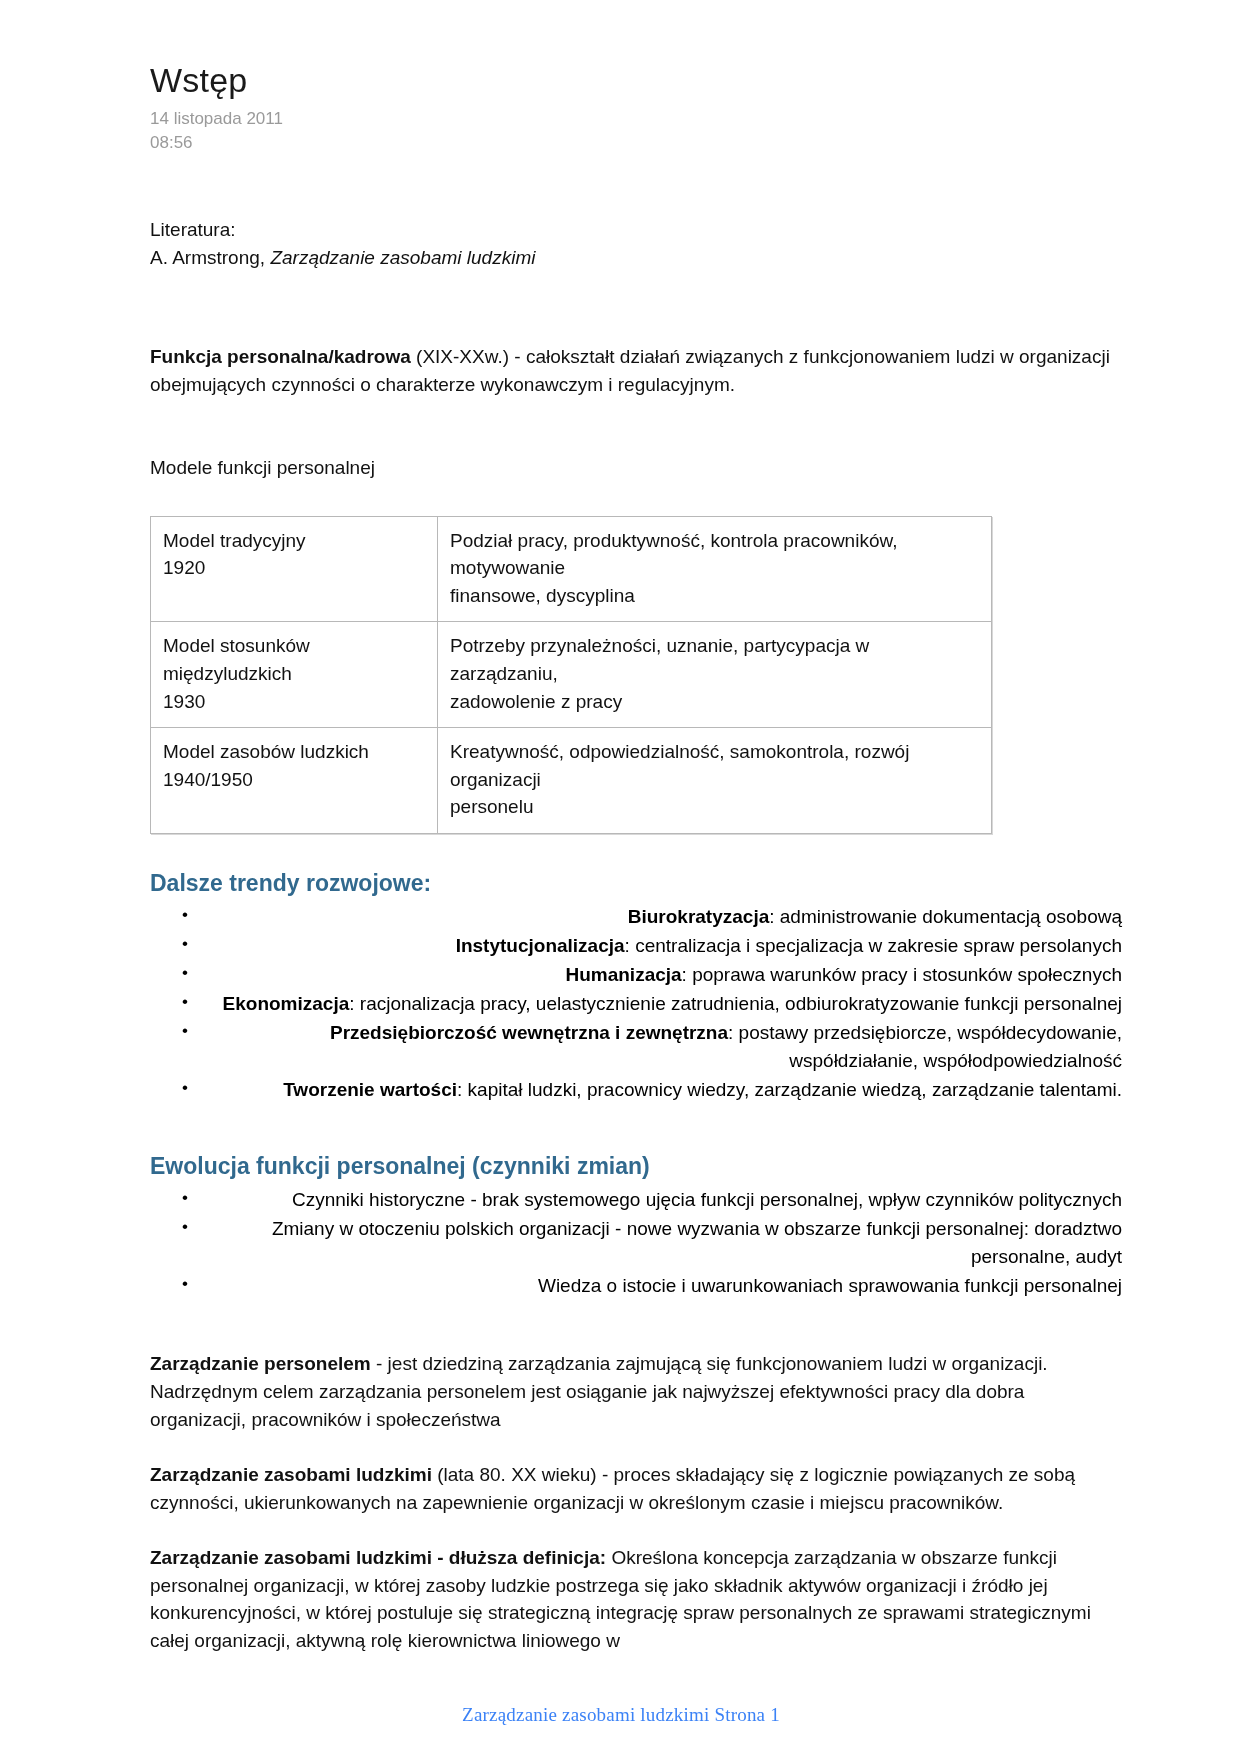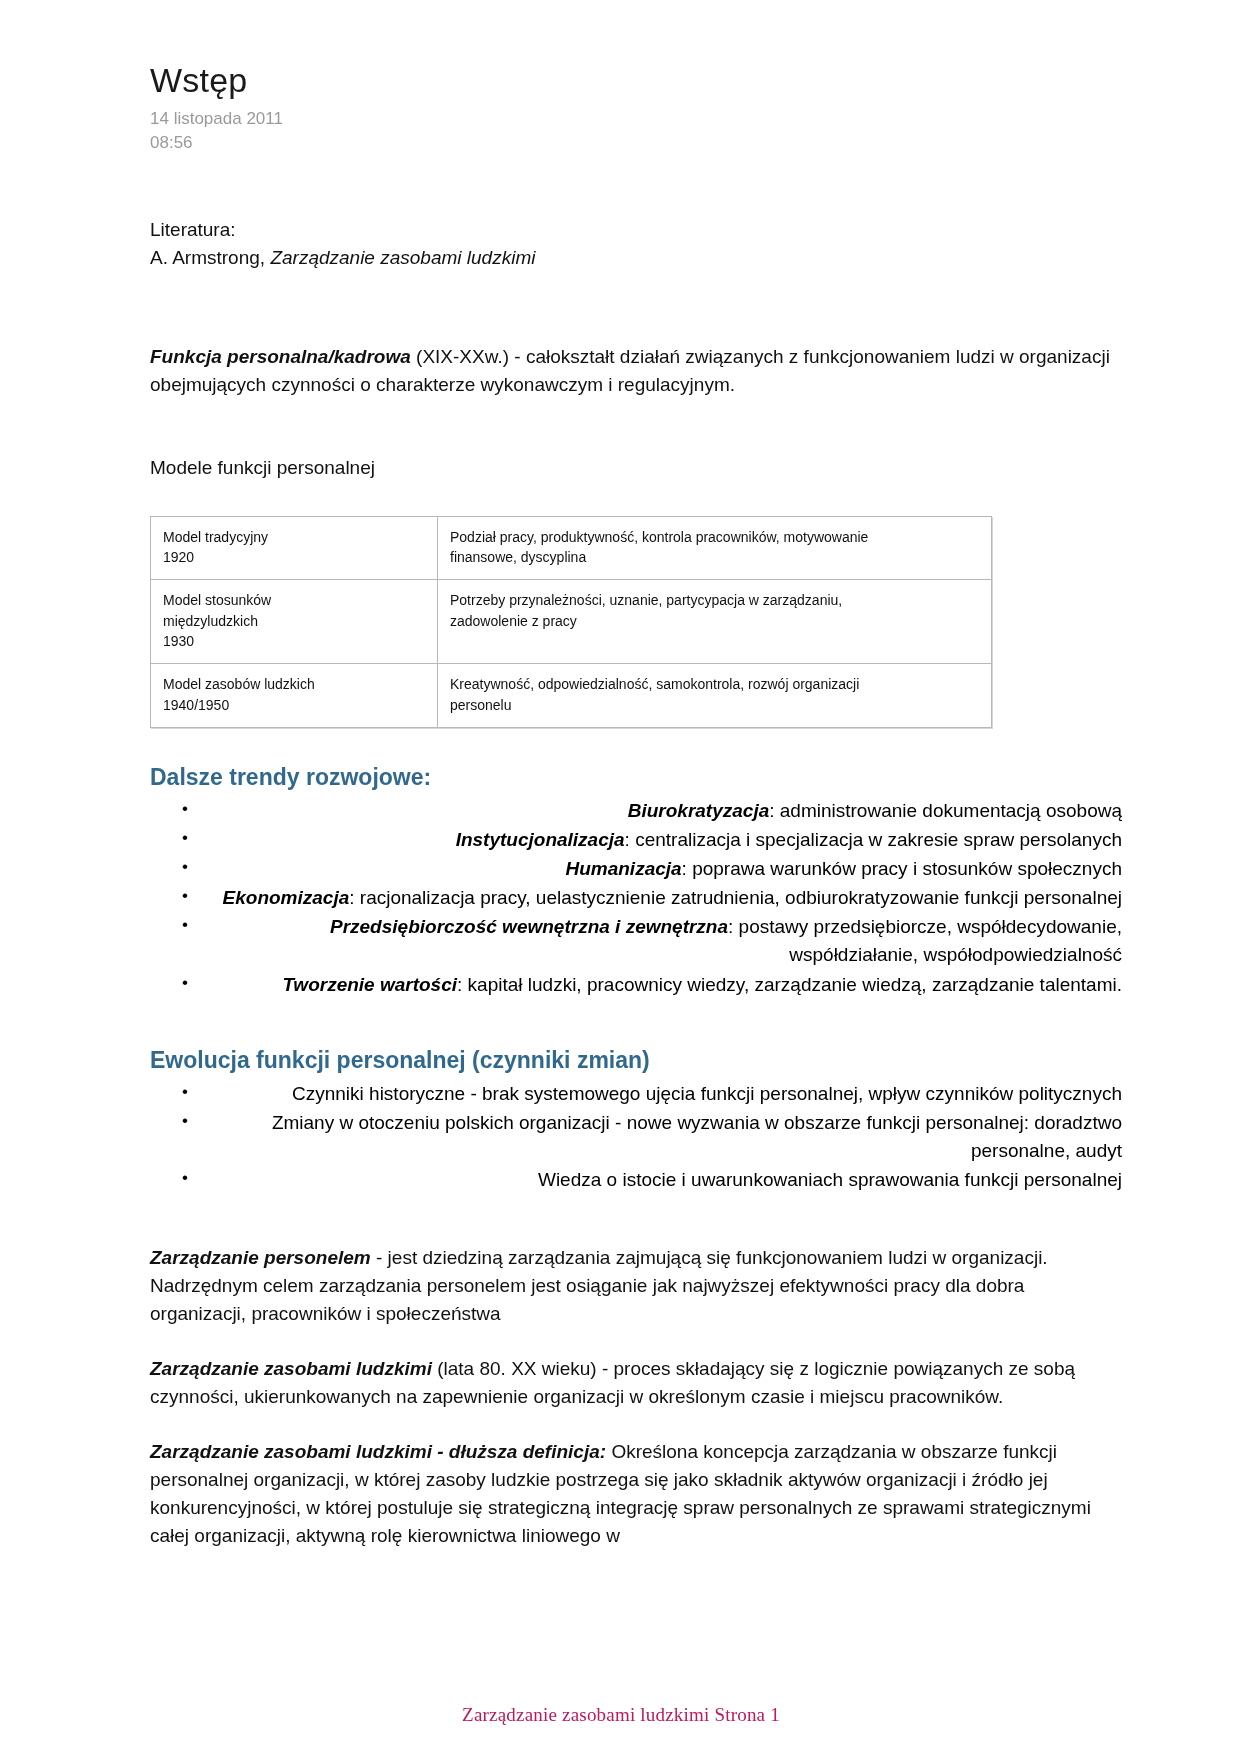--- a/index.html
+++ b/index.html
@@ -45,29 +45,29 @@
     font-size: 19px;
     line-height: 1.45;
     color: #111111;
   }
   .lit-block { margin-top: 60px; }
   .lit-line { display: block; }
   .lit-line i { font-style: italic; }
   .def-block { margin-top: 72px; }
   .models-label { margin-top: 56px; }
 
-  b, strong { font-weight: bold; font-style: italic; }
+  b, strong { font-weight: bold; }
 
   
   table.models {
     margin-top: 34px;
     border-collapse: collapse;
     width: 842px;
     table-layout: fixed;
-    font-size: 14px;
+    font-size: 19px;
     line-height: 1.45;
     box-shadow: 1px 1px 0 #d8d8d8;
   }
   table.models td {
     border: 1px solid #b8b8b8;
     padding: 10px 12px 12px 12px;
     vertical-align: top;
     color: #111;
   }
   table.models td.col-left { width: 262px; }
@@ -119,21 +119,21 @@
 
   
   .footer {
     position: absolute;
     left: 0;
     right: 0;
     bottom: 28px;
     text-align: center;
     font-family: "Liberation Serif", serif;
     font-size: 19px;
-    color: #be185d;
+    color: #3b82f6;
     letter-spacing: 0.2px;
   }
 </style>
 </head>
 <body>
 
 <div class="page">
 
   <div>
     <h1 class="doc-title">Wstęp</h1>

